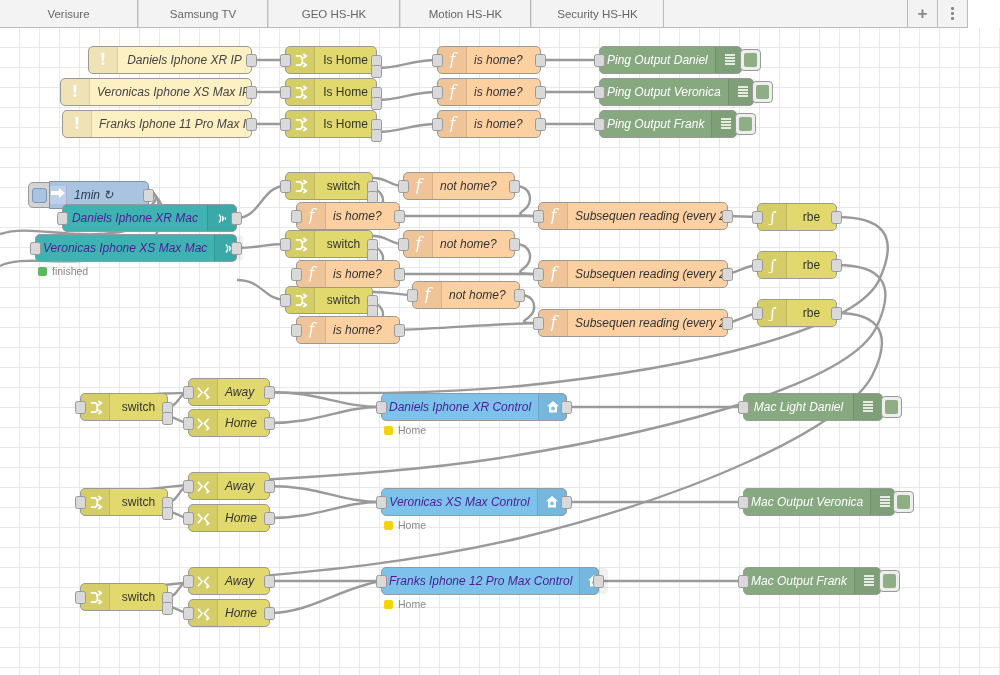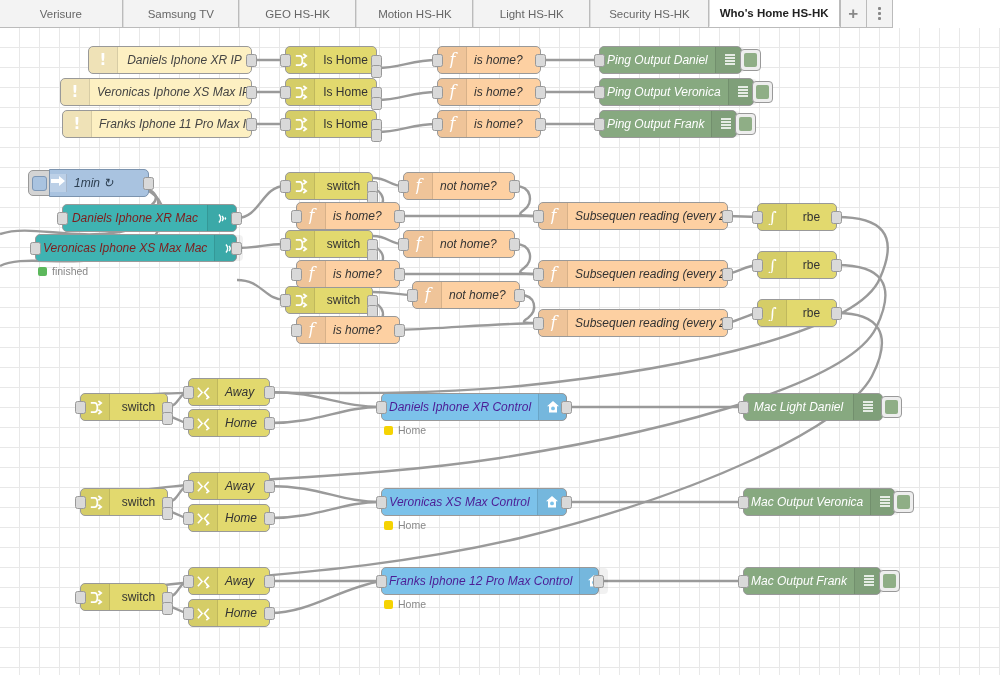--- a/index.html
+++ b/index.html
@@ -6,21 +6,21 @@
   body{
     width:1000px;height:675px;overflow:hidden;
     font-family:"Liberation Sans", sans-serif;
     background:#fff;
     -webkit-font-smoothing:antialiased;
   }
   #app{position:relative;width:1000px;height:675px;}
 
   
   .tabbar{
-    position:absolute;left:0;top:0;width:893px;height:28px;
+    position:absolute;left:0;top:0;width:968px;height:28px;
     background:#f3f3f3;
     border-bottom:1px solid #bbb;
     box-sizing:border-box;
     display:flex;align-items:stretch;
   }
   .tab{
     position:relative;
     height:27px;
     box-sizing:border-box;
     display:flex;align-items:center;justify-content:center;
@@ -113,21 +113,21 @@
   .n-switch {background:#e2d96e;}
   .n-func   {background:#fdd0a2;}
   .n-debug  {background:#87a980;}
   .n-mac    {background:#3fb3b2;}
   .n-rbe    {background:#e2d96e;}
   .n-change {background:#e2d96e;}
   .n-ctrl   {background:#7cc2ea;}
 
   .n-ip .lbl{color:#444;}
   .n-debug .lbl{color:#fff;}
-  .n-mac .lbl{color:#7f1d1d;}
+  .n-mac .lbl{color:#4c1d95;}
   .n-ctrl .lbl{color:#4c1d95;}
 
   
   .g-bang{color:#fff;font-weight:bold;font-size:15px;line-height:1;font-family:"DejaVu Sans",sans-serif;}
 
   
   .inject{
     position:absolute;height:28px;box-sizing:border-box;
     display:flex;align-items:center;
   }
@@ -176,28 +176,22 @@
     </div>
     <div class="tab" style="width:130px;">
       <span>Samsung TV</span>
     </div>
     <div class="tab" style="width:132px;">
       <span>GEO HS-HK</span>
     </div>
     <div class="tab" style="width:131px;">
       <span>Motion HS-HK</span>
     </div>
-    <div class="tab" style="width:131px;">
-      <span>Light HS-HK</span>
-    </div>
     <div class="tab" style="width:133px;">
       <span>Security HS-HK</span>
-    </div>
-    <div class="tab active" style="width:141px;">
-      <span>Who's Home HS-HK</span>
     </div>
     <div class="tabspacer"></div>
     <div class="tabbtn">
       <span class="plusglyph">+</span>
     </div>
     <div class="tabbtn">
       <span class="menuglyph">
           <i></i>
           <i></i>
           <i></i>
@@ -412,21 +406,21 @@
               <line x1="1" y1="8" x2="11" y2="8"></line>
               <line x1="1" y1="11" x2="11" y2="11"></line>
             </g>
           </svg>
       </span>
       <span class="dbgtoggle">
           <i></i>
         </span>
     </div>
 
-    <div class="inject" style="left:28px;top:141px;">
+    <div class="inject" style="left:28px;top:153px;">
       <span class="btn">
           <i></i>
         </span>
       <span class="body" style="width:100px;">
         <span class="port out"></span>
         <span class="ico">
           <svg width="16" height="14" viewBox="0 0 16 14">
               <path d="M1 5 L9 5 L9 2 L15 7 L9 12 L9 9 L1 9 Z" fill="#fff"></path>
             </svg>
         </span>

